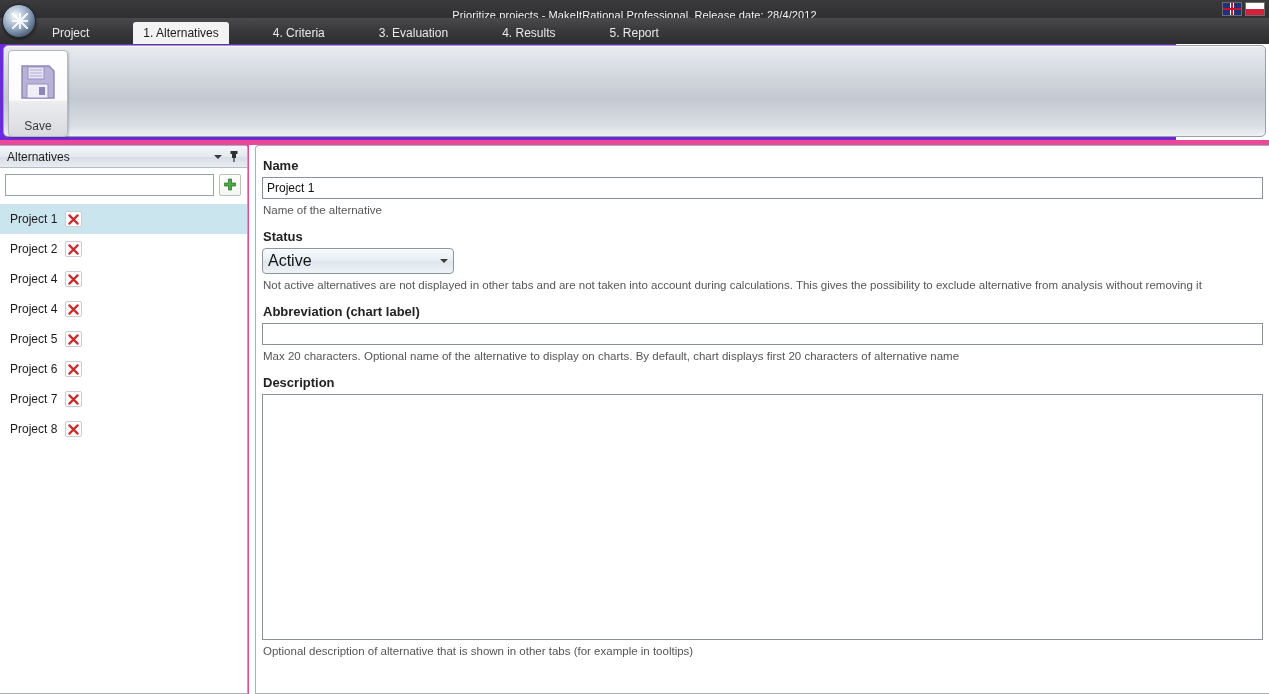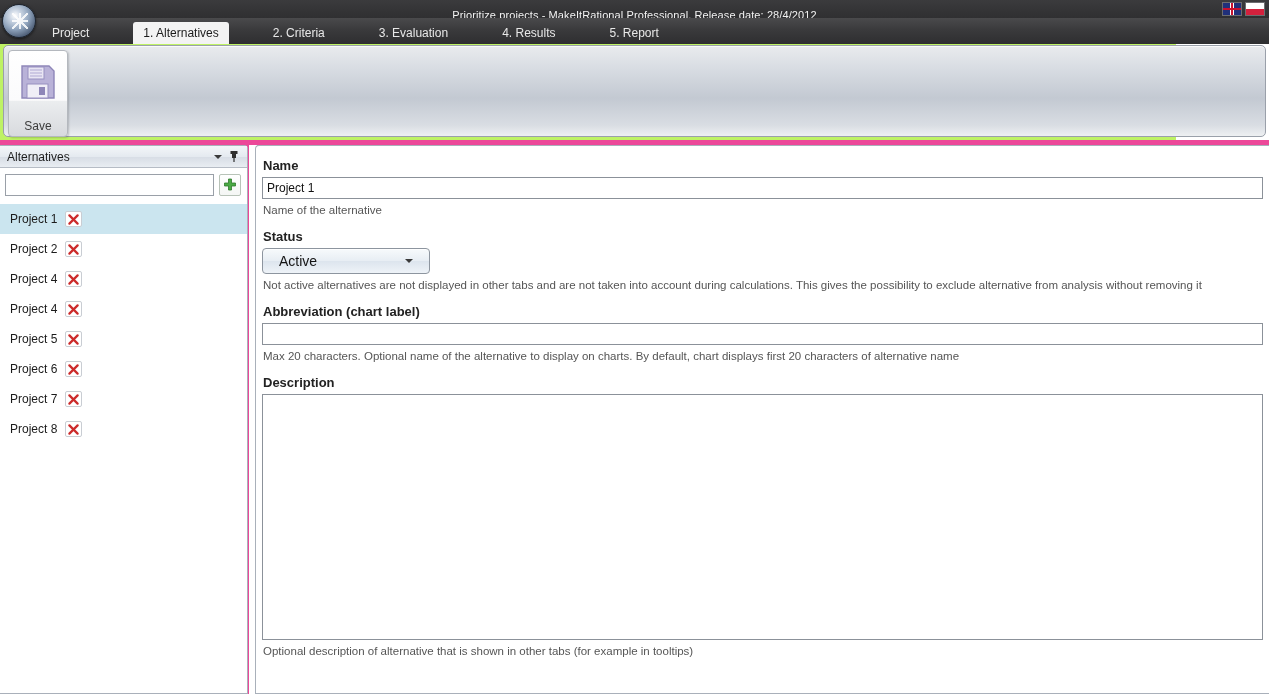--- a/index.html
+++ b/index.html
@@ -69,21 +69,21 @@
     border-radius: 3px 3px 0 0; white-space: nowrap;
   }
   .tab.active {
     background: #f3f3f3; color: #1b1b1b;
     height: 22px; line-height: 22px;
   }
 
   
   .ribbon-wrap {
     position: absolute; left: 0; top: 44px; width: 1176px; height: 96px;
-    background: #bef264;
+    background: #6d28d9;
   }
   .ribbon {
     position: absolute; left: 3px; top: 1px; width: 1263px; height: 92px;
     background: linear-gradient(to bottom, #e9ebee 0%, #dadee4 22%, #c3c9d2 58%, #d9dde3 88%, #eef0f2 100%);
     border: 1px solid #9aa0aa;
     border-radius: 5px;
     box-shadow: inset 0 1px 0 rgba(255,255,255,.75);
   }
   .save-btn {
     position: absolute; left: 4px; top: 4px; width: 60px; height: 87px;
@@ -179,25 +179,25 @@
     width: 100%; height: 22px;
     border: 1px solid #8b9199; background: #ffffff;
     font-family: "Liberation Sans", sans-serif; font-size: 12px;
     padding: 0 4px; color: #111; outline: none; display: block;
   }
   .hint {
     font-size: 11.5px; color: #555555; margin: 4px 0 0 1px; line-height: 15px;
     max-width: 978px;
   }
   .select-box {
-    width: 168px; height: 26px;
+    width: 192px; height: 26px;
     border: 1px solid #8d959f; border-radius: 4px;
     background: linear-gradient(to bottom, #f7fafc 0%, #e8eef4 48%, #dde5ee 52%, #eef3f8 100%);
-    display: flex; align-items: center; padding: 0 16px;
-    font-size: 14px; color: #141414;
+    display: flex; align-items: center; padding: 0 5px;
+    font-size: 16px; color: #141414;
     box-shadow: inset 0 1px 0 rgba(255,255,255,.8);
   }
   .select-value { flex: 1; }
   .textarea-box {
     width: 100%; height: 246px;
     border: 1px solid #8b9199; background: #ffffff;
     font-family: "Liberation Sans", sans-serif; font-size: 12px;
     padding: 3px 4px; color: #111; outline: none; resize: none; display: block;
   }
 </style>
@@ -210,21 +210,21 @@
     <span class="flag flag-uk"></span>
     <span class="flag flag-pl"></span>
   </div>
 </div>
 
 <div class="tabbar">
   <div class="logo-orb"></div>
   <div class="tabs">
     <div class="tab">Project</div>
     <div class="tab active">1. Alternatives</div>
-    <div class="tab">2. Criteria</div>
+    <div class="tab">4. Criteria</div>
     <div class="tab">3. Evaluation</div>
     <div class="tab">4. Results</div>
     <div class="tab">5. Report</div>
   </div>
 </div>
 
 <div class="ribbon-wrap">
   <div class="ribbon">
     <div class="save-btn">
       <svg class="save-icon" viewBox="0 0 38 38">

